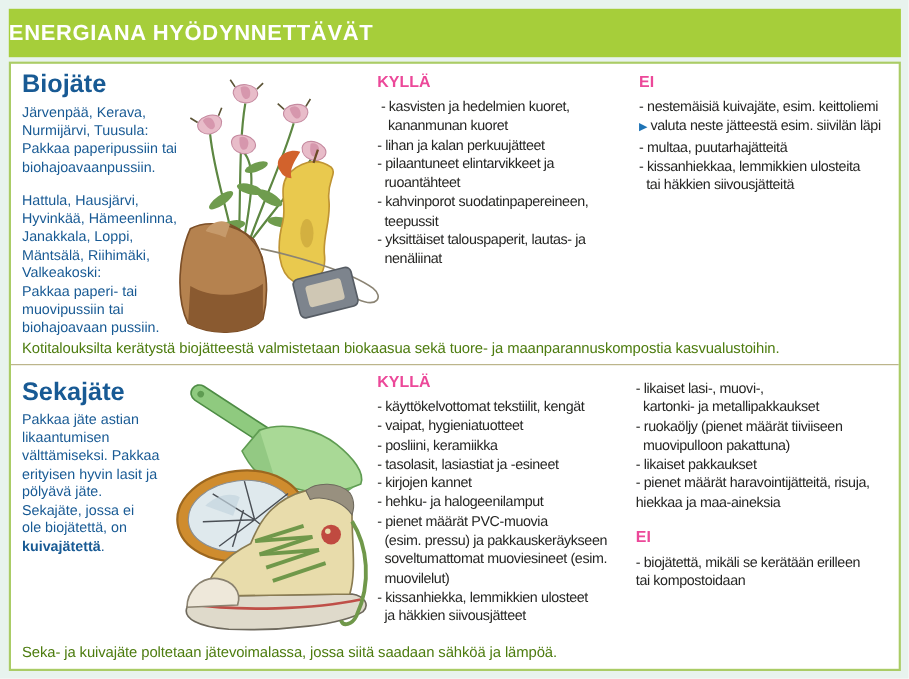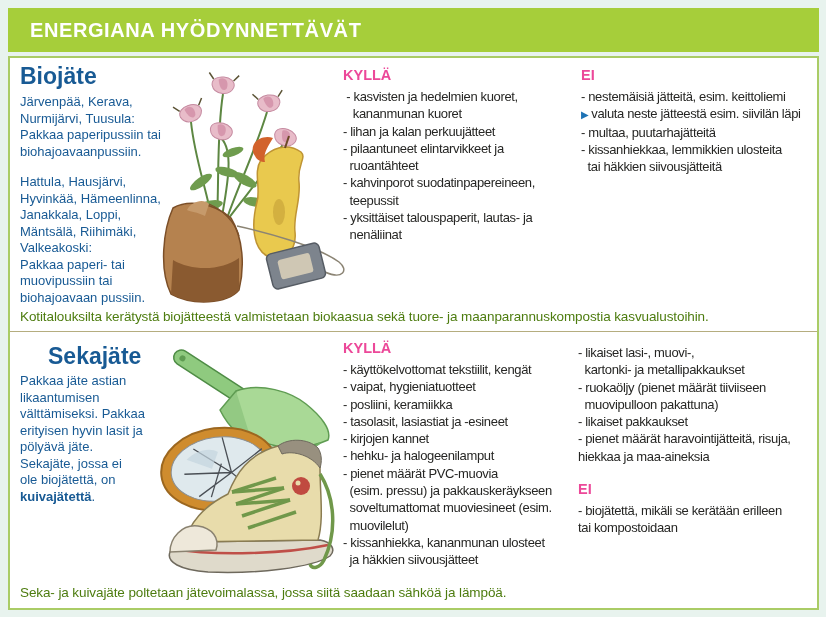--- a/index.html
+++ b/index.html
@@ -8,21 +8,21 @@
     background: var(--page-background, #e8f3ee);
     font-family: "Liberation Sans", sans-serif;
   }
   .page { position:relative; width:826px; height:617px; overflow:hidden; }
 
   .header-bar {
     position:absolute; left:8px; top:8px; width:811px; height:44px;
     background: var(--header-green, #a6ce3a);
     display:flex; align-items:center;
   }
-  .header-title { color:#ffffff; font-size:20px; font-weight:bold; letter-spacing:.6px; margin-left:22px; }
+  .header-title { color:#ffffff; font-size:20px; font-weight:bold; letter-spacing:.6px; }
 
   .content {
     position:absolute; left:8px; top:56px; width:811px; height:554px;
     background:#ffffff; border:2px solid var(--border-green, #aacc66);padding-left:24px;
   }
   .abs { position:absolute; }
 
   .sec-title { font-size:23px; font-weight:bold; color: var(--heading-blue, #185a94); }
   .blue-par { font-size:13px; line-height:16.5px; color: var(--heading-blue, #185a94); white-space:pre-wrap; }
   .blue-par b { font-weight:bold; }
@@ -35,21 +35,21 @@
   .tan-divider { position:absolute; left:0; top:273px; width:807px; height:1px; background: var(--divider-tan, #b5ad7f); }
 
   
   .bio-title  { left:10px;  top:5px; }
   .bio-intro1 { left:10px;  top:36px;  width:175px; }
   .bio-intro2 { left:10px;  top:116px; width:175px; }
   .bio-illus  { left:133px; top:2px;   width:210px; height:250px; }
   .bio-yes    { left:333px; top:9px;   width:236px; }
   .bio-no     { left:571px; top:9px;   width:236px; }
   .note-1     { left:10px;  top:251px; }
-  .sek-title  { left:10px;  top:285px;margin-left:28px; }
+  .sek-title  { left:10px;  top:285px; }
   .sek-intro  { left:10px;  top:315px; width:178px; }
   .sek-illus  { left:126px; top:288px; width:222px; height:232px; }
   .sek-yes    { left:333px; top:282px; width:236px; }
   .sek-cont   { left:568px; top:286px; width:239px; }
   .sek-ei     { margin-top:16px; }
   .note-2     { left:10px;  top:527px; }
 
   svg { display:block; width:100%; height:100%; }
 </style>
 </head>
@@ -149,21 +149,21 @@
       <div class="item">- pilaantuneet elintarvikkeet ja
   ruoantähteet</div>
       <div class="item">- kahvinporot suodatinpapereineen,
   teepussit</div>
       <div class="item">- yksittäiset talouspaperit, lautas- ja
   nenäliinat</div>
     </div>
 
     <div class="abs bio-no">
       <h3 class="col-title">EI</h3>
-      <div class="item">- nestemäisiä jätteitä, esim. keittoliemi</div>
+      <div class="item">- nestemäisiä kuivajäte, esim. keittoliemi</div>
       <div class="item"><span class="arrow-icon">▶</span><span>valuta neste jätteestä esim. siivilän läpi</span></div>
       <div class="item">- multaa, puutarhajätteitä</div>
       <div class="item">- kissanhiekkaa, lemmikkien ulosteita
   tai häkkien siivousjätteitä</div>
     </div>
 
     <p class="abs note note-1">Kotitalouksilta kerätystä biojätteestä valmistetaan biokaasua sekä tuore- ja maanparannuskompostia kasvualustoihin.</p>
 
     <div class="tan-divider"></div>
 
@@ -221,21 +221,21 @@
       <div class="item">- käyttökelvottomat tekstiilit, kengät</div>
       <div class="item">- vaipat, hygieniatuotteet</div>
       <div class="item">- posliini, keramiikka</div>
       <div class="item">- tasolasit, lasiastiat ja -esineet</div>
       <div class="item">- kirjojen kannet</div>
       <div class="item">- hehku- ja halogeenilamput</div>
       <div class="item">- pienet määrät PVC-muovia
   (esim. pressu) ja pakkauskeräykseen
   soveltumattomat muoviesineet (esim.
   muovilelut)</div>
-      <div class="item">- kissanhiekka, kananmunan ulosteet
+      <div class="item">- kissanhiekka, lemmikkien ulosteet
   ja häkkien siivousjätteet</div>
     </div>
 
     <div class="abs sek-cont">
       <div class="item">- likaiset lasi-, muovi-,
   kartonki- ja metallipakkaukset</div>
       <div class="item">- ruokaöljy (pienet määrät tiiviiseen
   muovipulloon pakattuna)</div>
       <div class="item">- likaiset pakkaukset</div>
       <div class="item">- pienet määrät haravointijätteitä, risuja,

